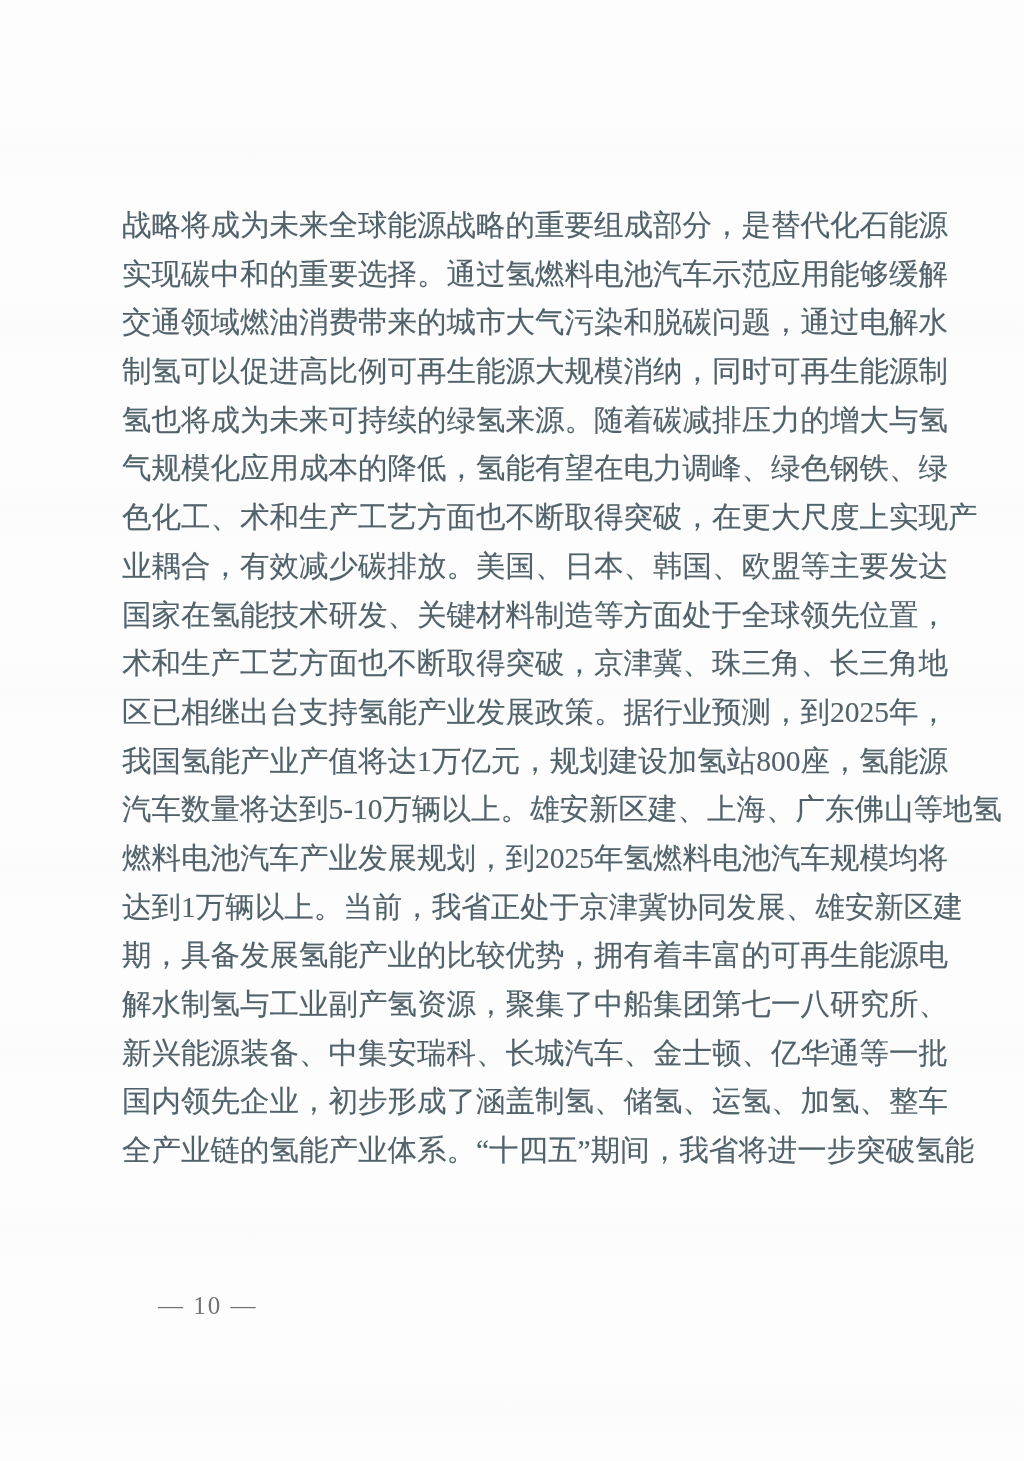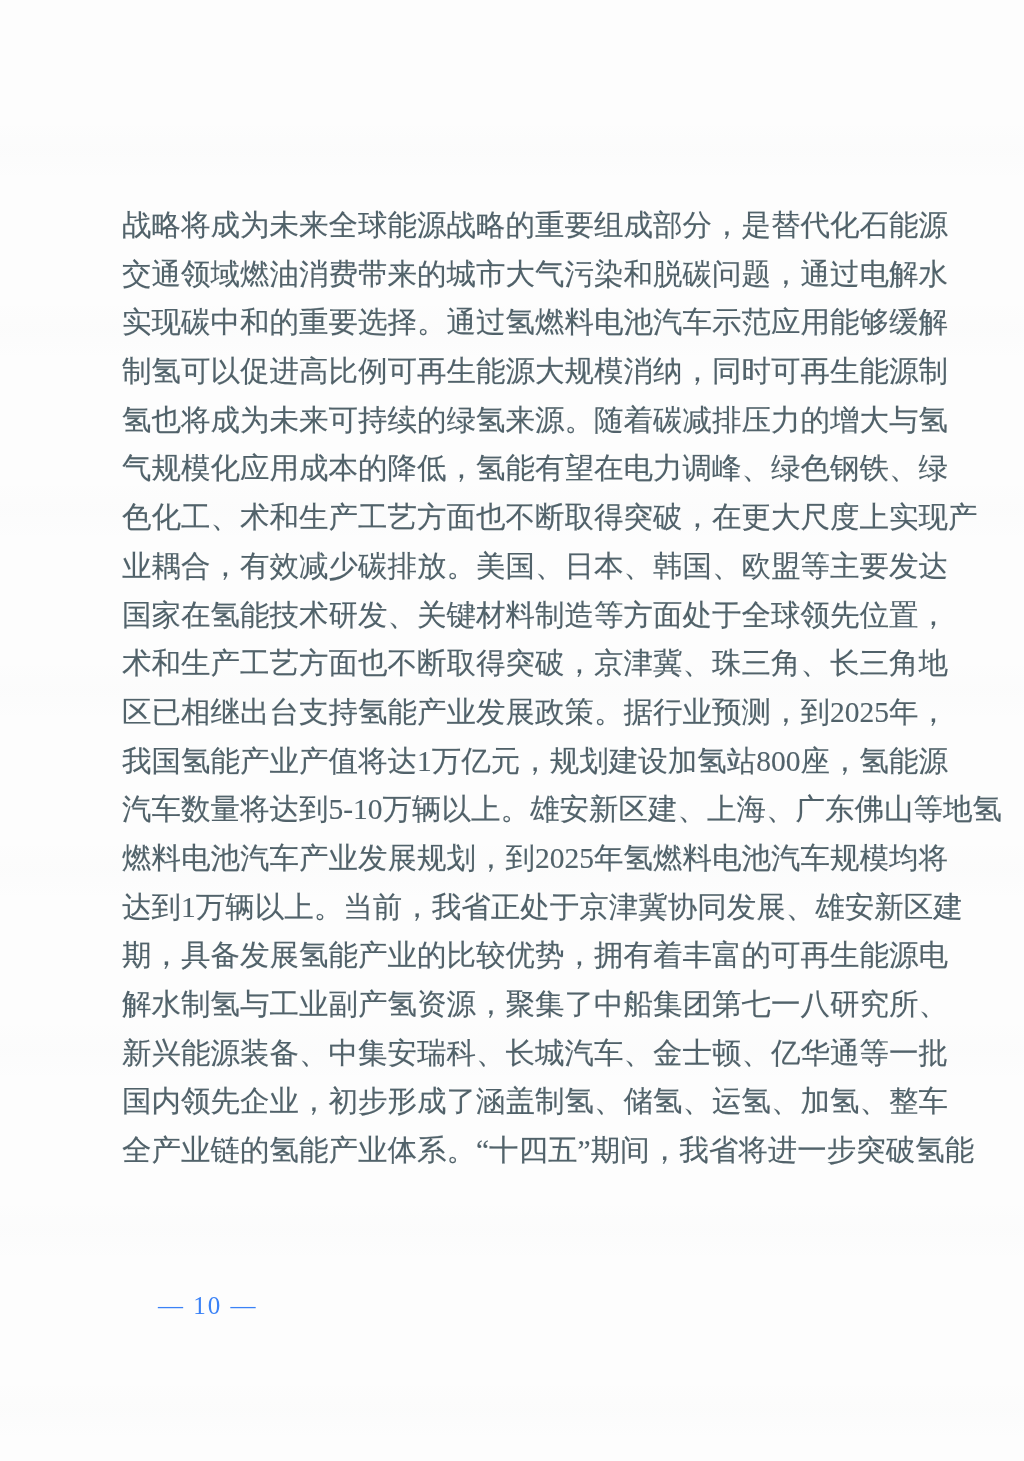--- a/index.html
+++ b/index.html
@@ -52,34 +52,34 @@
   
   .line::after {
     content: "";
     display: inline-block;
     width: 100%;
   }
   .footer {
     position: absolute;
     left: 158px;
     top: 1292px;
-    color: #3b82f6;
+    color: #737373;
     font-size: 25px;
     letter-spacing: 2px;
     white-space: nowrap;
   }
 </style>
 </head>
 <body>
 
 <div class="page">
   <div class="text-block">
     <div class="line">战略将成为未来全球能源战略的重要组成部分，是替代化石能源</div>
+    <div class="line">实现碳中和的重要选择。通过氢燃料电池汽车示范应用能够缓解</div>
     <div class="line">交通领域燃油消费带来的城市大气污染和脱碳问题，通过电解水</div>
-    <div class="line">实现碳中和的重要选择。通过氢燃料电池汽车示范应用能够缓解</div>
     <div class="line">制氢可以促进高比例可再生能源大规模消纳，同时可再生能源制</div>
     <div class="line">氢也将成为未来可持续的绿氢来源。随着碳减排压力的增大与氢</div>
     <div class="line">气规模化应用成本的降低，氢能有望在电力调峰、绿色钢铁、绿</div>
     <div class="line">色化工、术和生产工艺方面也不断取得突破，在更大尺度上实现产</div>
     <div class="line">业耦合，有效减少碳排放。美国、日本、韩国、欧盟等主要发达</div>
     <div class="line">国家在氢能技术研发、关键材料制造等方面处于全球领先位置，</div>
     <div class="line">术和生产工艺方面也不断取得突破，京津冀、珠三角、长三角地</div>
     <div class="line">区已相继出台支持氢能产业发展政策。据行业预测，到2025年，</div>
     <div class="line">我国氢能产业产值将达1万亿元，规划建设加氢站800座，氢能源</div>
     <div class="line">汽车数量将达到5-10万辆以上。雄安新区建、上海、广东佛山等地氢</div>

